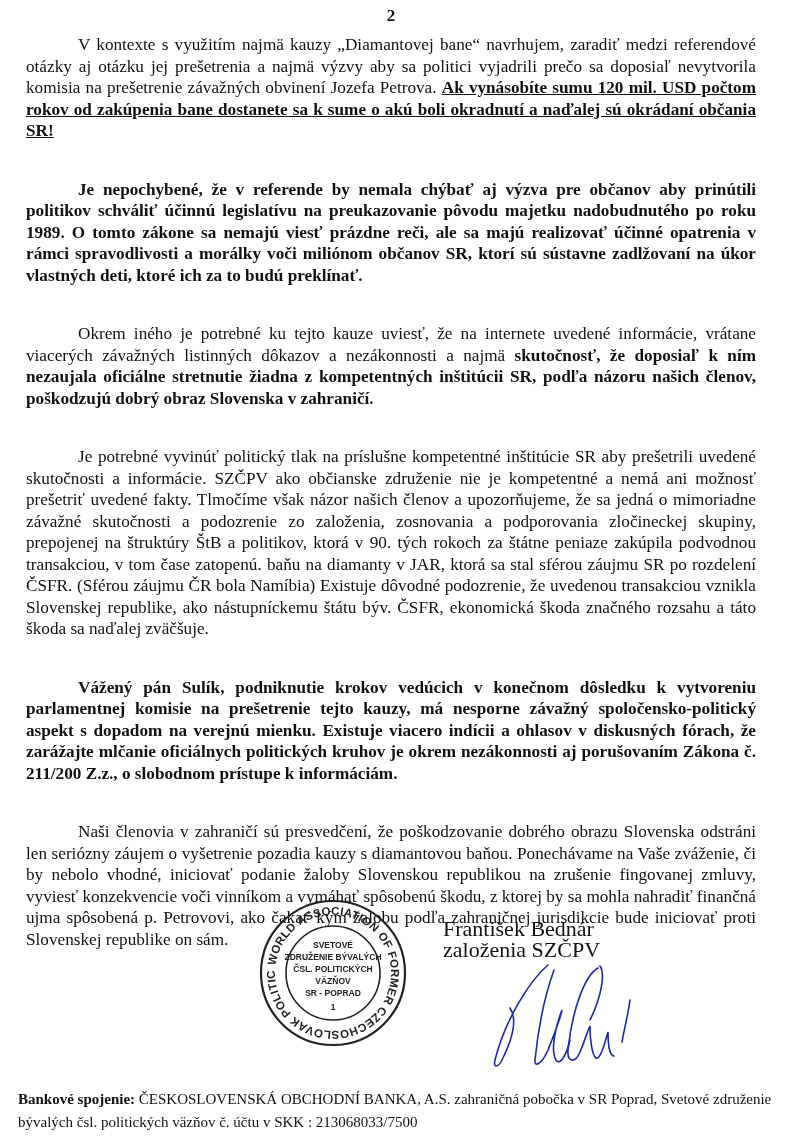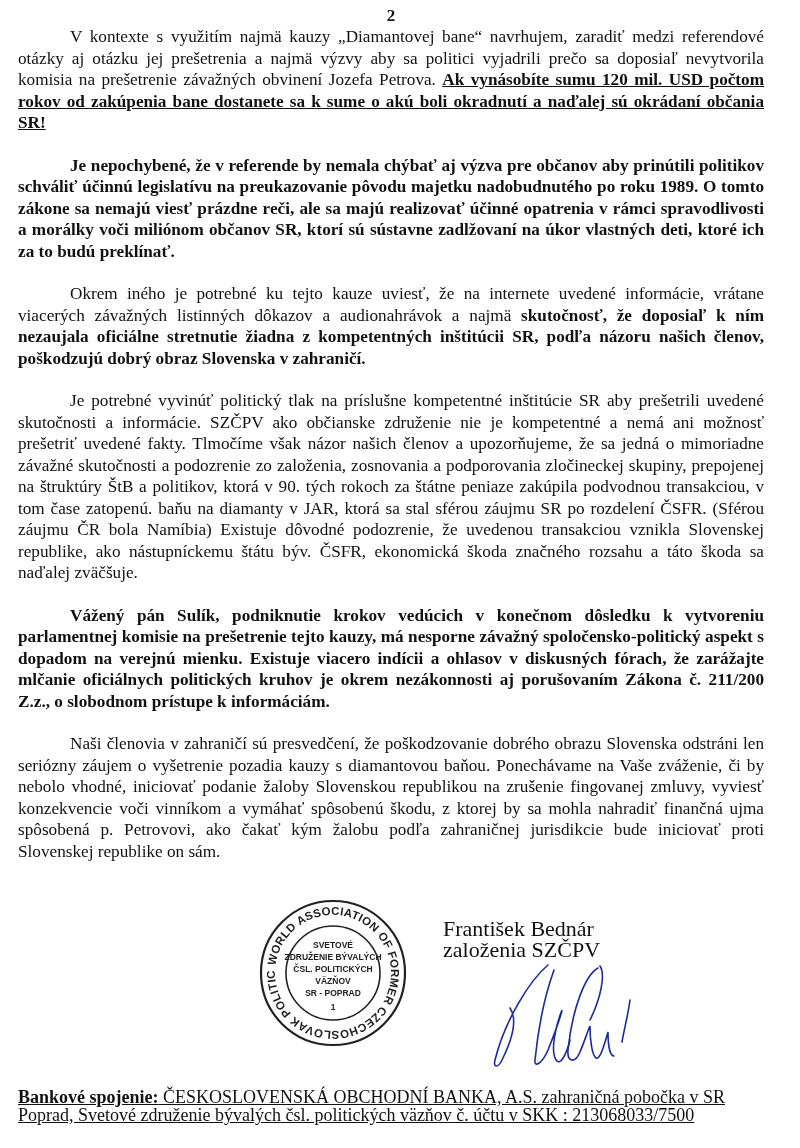--- a/index.html
+++ b/index.html
@@ -2,43 +2,43 @@
 <html><head>
 <meta charset="utf-8">
 <style>
   html, body { margin: 0; padding: 0; background: #ffffff; }
   body {
     width: 800px; height: 1148px; position: relative; overflow: hidden;
     font-family: "Liberation Serif", serif; color: #111;
   }
   .page { position: absolute; left: 18px; top: 6px; width: 746px; }
   .page-num { text-align: center; font-weight: bold; font-size: 17px; line-height: 20px; margin: 0 0 0 0; }
-  p { margin: 0; font-size: 17.2px; line-height: 21.5px; text-align: justify; text-indent: 52px; }
+  p { margin: 8px; font-size: 17.2px; line-height: 21.5px; text-align: justify; text-indent: 52px; }
   .gap { height: 21px; }
   .b { font-weight: bold; }
   .bu { font-weight: bold; text-decoration: underline; }
   .sig-area { position: absolute; left: 0; top: 888px; width: 800px; height: 190px; }
   .stamp { position: absolute; left: 258px; top: 10px; width: 150px; height: 150px; }
   .signer { position: absolute; left: 443px; top: 30px; font-size: 22px; line-height: 21px; }
   .signature { position: absolute; left: 490px; top: 72px; width: 150px; height: 115px; }
-  .bank { position: absolute; left: 18px; top: 1088px; width: 760px; font-size: 18px; line-height: 18px; text-decoration: underline; }
+  .bank { position: absolute; left: 18px; top: 1088px; width: 760px; font-size: 15px; line-height: 23px; }
 </style>
 </head>
 <body>
 
 <div class="page">
   <div class="page-num">2</div>
 
   <p><span>V kontexte s využitím najmä kauzy „Diamantovej bane“ navrhujem, zaradiť medzi referendové otázky aj otázku jej prešetrenia a najmä výzvy aby sa politici vyjadrili prečo sa doposiaľ nevytvorila komisia na prešetrenie  závažných obvinení Jozefa Petrova. </span><span class="bu">Ak vynásobíte sumu 120 mil. USD počtom rokov od zakúpenia bane dostanete sa k sume o akú boli okradnutí a naďalej sú okrádaní občania SR!</span></p>
   <div class="gap"></div>
 
   <p class="b"><span>Je nepochybené, že v referende by nemala chýbať aj výzva pre občanov aby prinútili politikov schváliť účinnú legislatívu na preukazovanie pôvodu majetku nadobudnutého po roku 1989. O tomto zákone sa nemajú viesť prázdne reči, ale sa majú realizovať účinné opatrenia v rámci spravodlivosti a morálky voči miliónom občanov SR, ktorí sú  sústavne zadlžovaní na úkor vlastných  deti, ktoré ich za to budú preklínať.</span></p>
   <div class="gap"></div>
 
-  <p><span>Okrem iného je potrebné ku tejto kauze uviesť, že na internete uvedené informácie, vrátane viacerých závažných listinných dôkazov a audionahrávok a najmä </span><span class="b">skutočnosť, že doposiaľ  k ním nezaujala oficiálne stretnutie žiadna z kompetentných inštitúcii SR, podľa názoru našich členov, poškodzujú dobrý obraz Slovenska v zahraničí.</span></p>
+  <p><span>Okrem iného je potrebné ku tejto kauze uviesť, že na internete uvedené informácie, vrátane viacerých závažných listinných dôkazov a nezákonnosti a najmä </span><span class="b">skutočnosť, že doposiaľ  k ním nezaujala oficiálne stretnutie žiadna z kompetentných inštitúcii SR, podľa názoru našich členov, poškodzujú dobrý obraz Slovenska v zahraničí.</span></p>
   <div class="gap"></div>
 
   <p><span>Je potrebné vyvinúť politický tlak na  príslušne kompetentné  inštitúcie SR aby prešetrili uvedené skutočnosti a informácie. SZČPV ako občianske združenie  nie je kompetentné a nemá ani možnosť prešetriť uvedené fakty. Tlmočíme však názor našich členov a upozorňujeme, že sa jedná o mimoriadne závažné skutočnosti a podozrenie zo založenia, zosnovania a podporovania zločineckej skupiny, prepojenej na štruktúry ŠtB a politikov, ktorá v 90. tých rokoch za štátne peniaze zakúpila podvodnou transakciou, v tom čase zatopenú. baňu na diamanty v JAR, ktorá sa stal sférou záujmu SR po rozdelení ČSFR. (Sférou záujmu ČR bola Namíbia) Existuje dôvodné podozrenie, že uvedenou transakciou vznikla Slovenskej republike, ako nástupníckemu štátu býv. ČSFR, ekonomická škoda značného rozsahu a táto škoda sa naďalej zväčšuje.</span></p>
   <div class="gap"></div>
 
   <p class="b"><span>Vážený pán Sulík, podniknutie krokov vedúcich v konečnom dôsledku k vytvoreniu parlamentnej komisie na prešetrenie tejto kauzy, má nesporne závažný spoločensko-politický aspekt s dopadom na verejnú mienku. Existuje viacero indícii a ohlasov v diskusných fórach, že zarážajte mlčanie oficiálnych politických kruhov je okrem nezákonnosti aj porušovaním Zákona č. 211/200 Z.z.,  o slobodnom prístupe k informáciám.</span></p>
   <div class="gap"></div>
 
   <p><span>Naši členovia v zahraničí sú presvedčení, že poškodzovanie dobrého obrazu Slovenska odstráni len seriózny záujem o vyšetrenie pozadia kauzy s diamantovou baňou. Ponechávame na Vaše zváženie, či by nebolo vhodné, iniciovať podanie žaloby Slovenskou republikou na zrušenie fingovanej zmluvy, vyviesť konzekvencie voči vinníkom a vymáhať spôsobenú škodu, z ktorej by sa mohla nahradiť finančná ujma spôsobená p. Petrovovi, ako čakať kým žalobu podľa zahraničnej jurisdikcie bude iniciovať proti Slovenskej republike  on sám.</span></p>
 </div>

